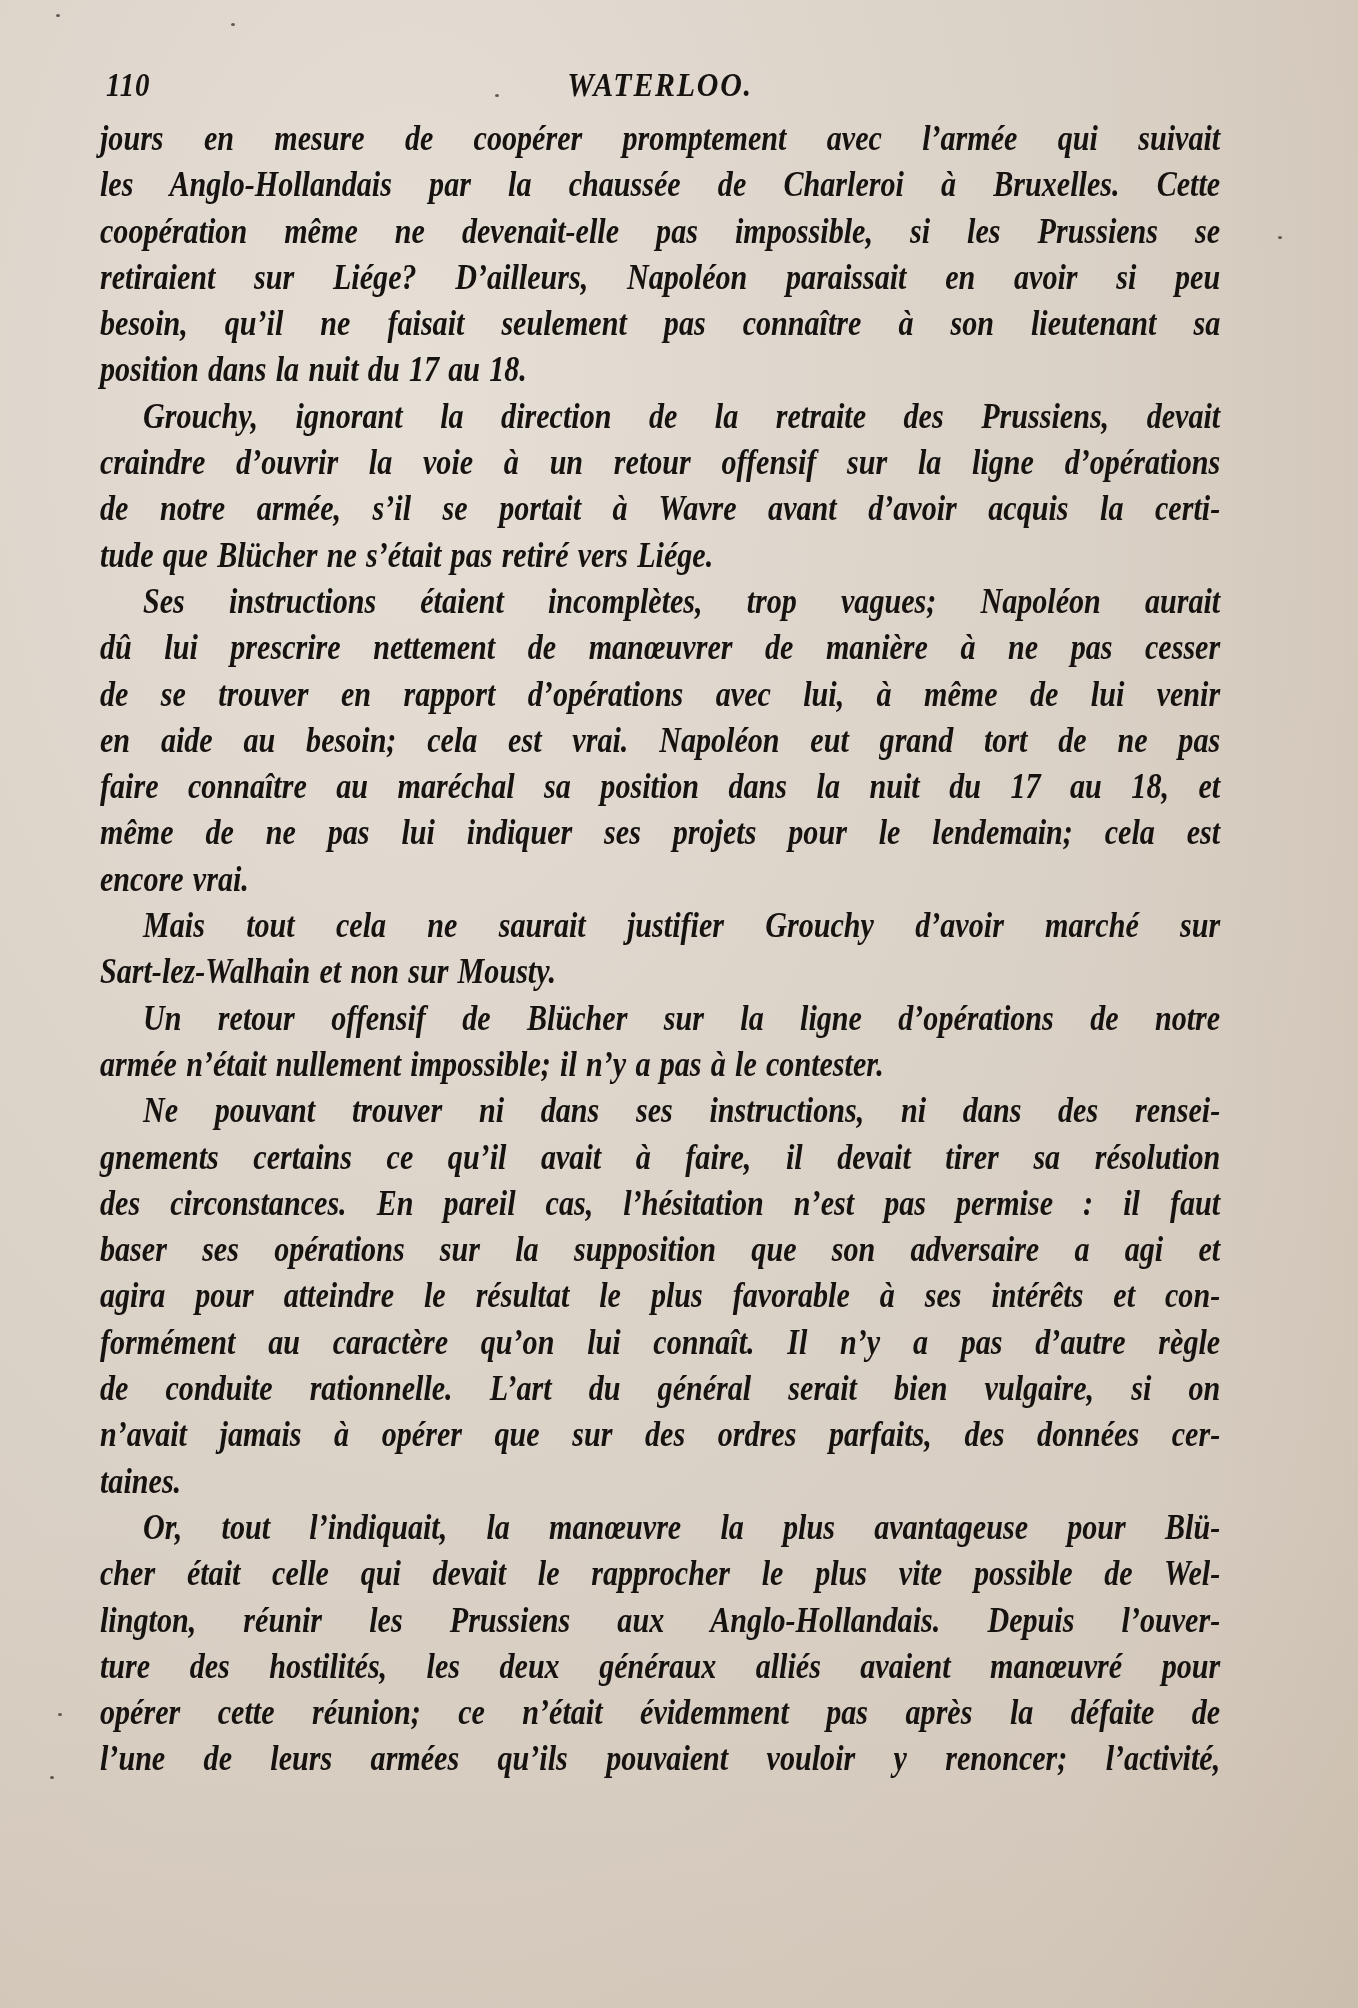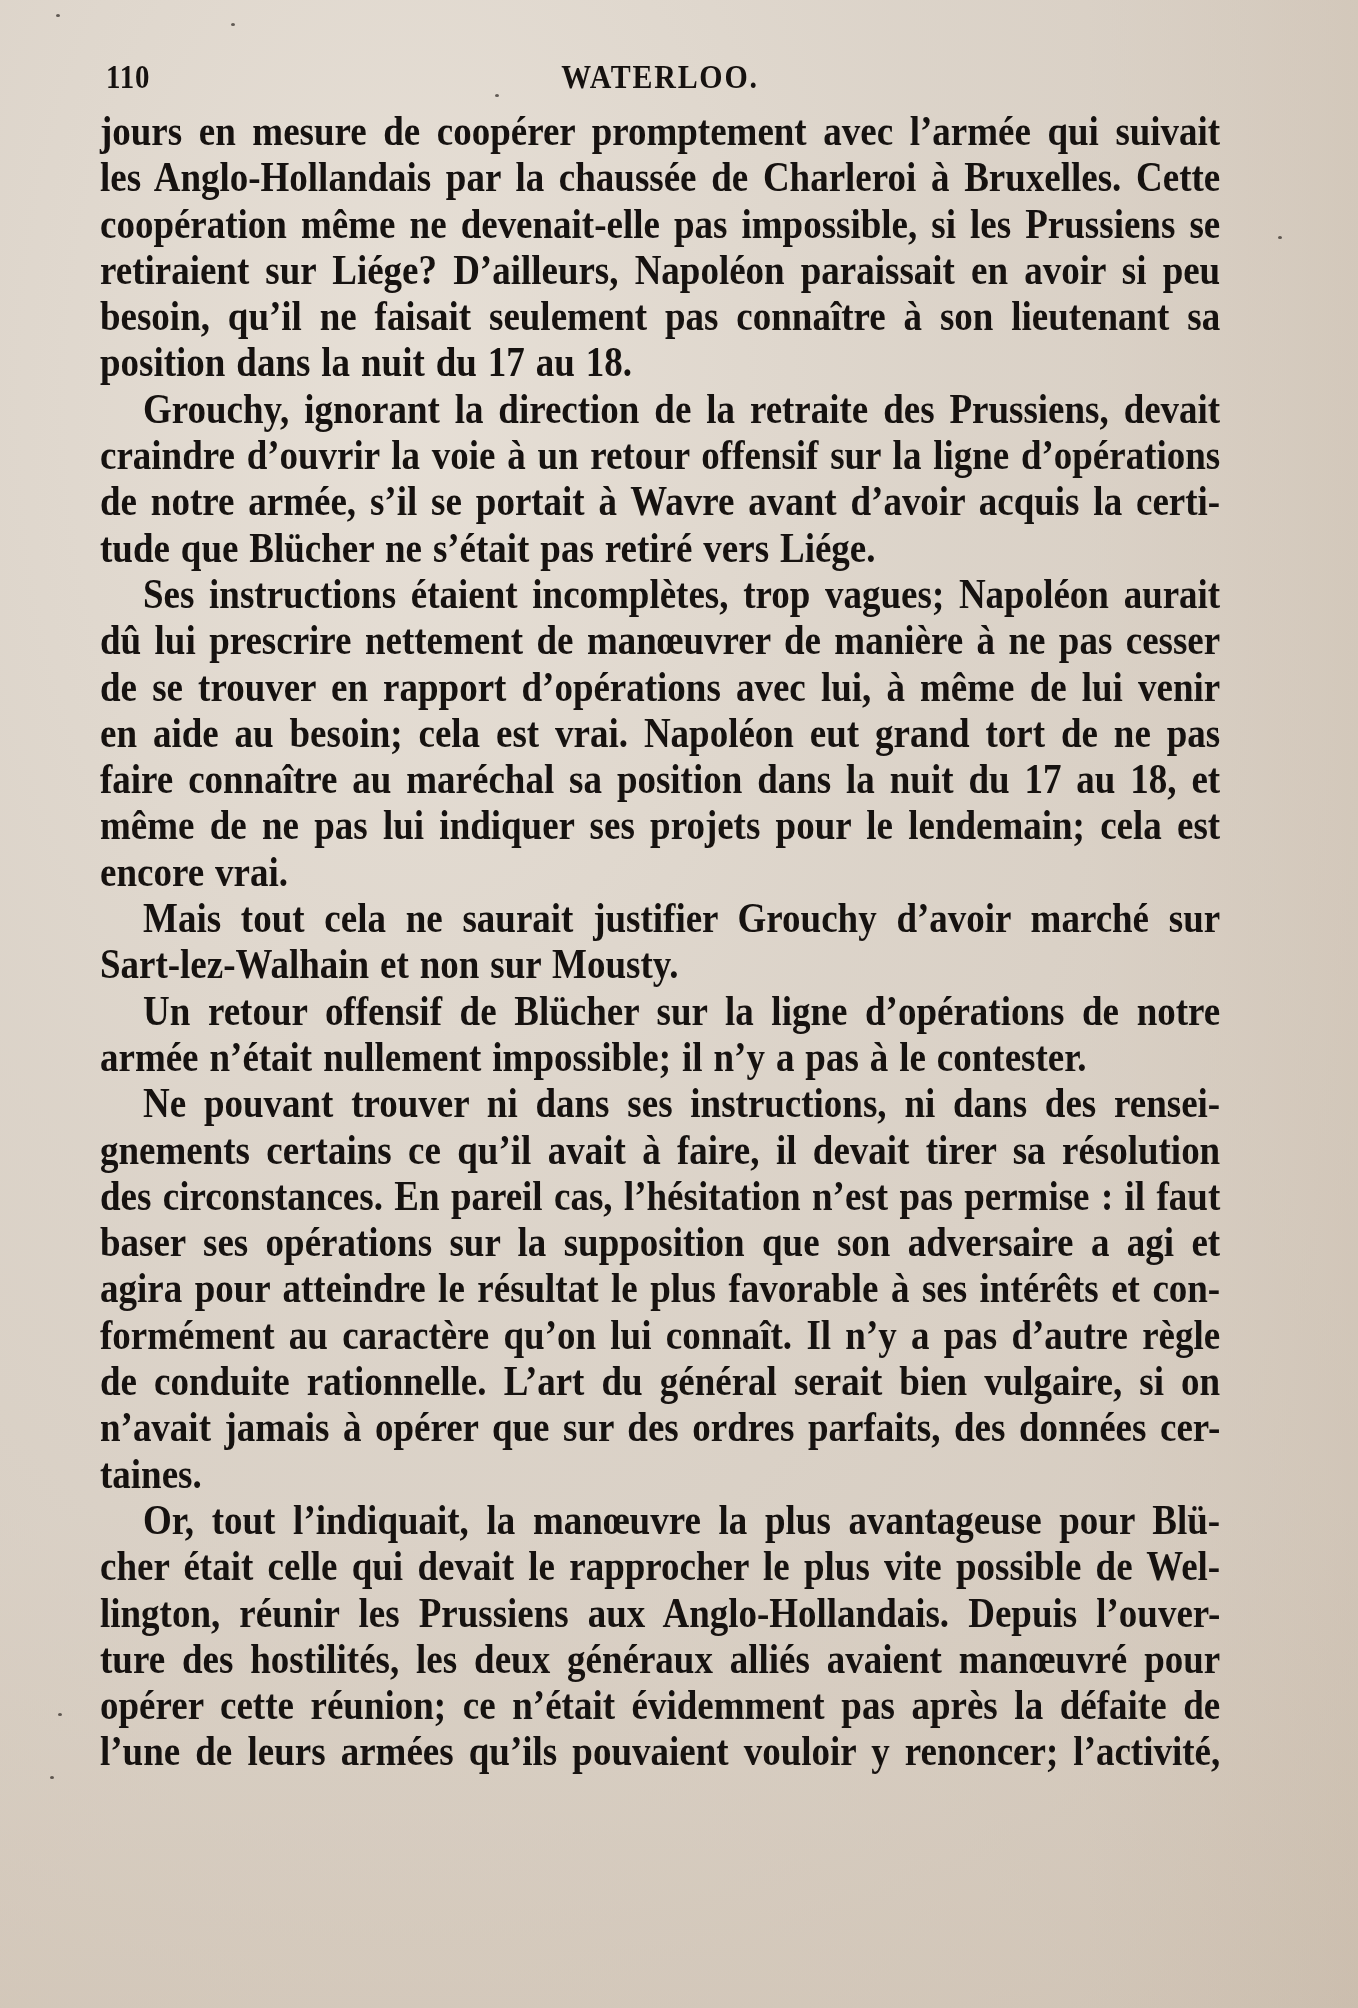--- a/index.html
+++ b/index.html
@@ -15,22 +15,23 @@
       radial-gradient(ellipse at 30% 20%, rgba(232,225,216,0.9) 0%, rgba(222,214,204,0.6) 40%, rgba(205,192,178,0.5) 100%),
       linear-gradient(90deg, rgba(0,0,0,0) 80%, rgba(180,160,135,0.25) 100%),
       linear-gradient(180deg, rgba(0,0,0,0) 75%, rgba(190,170,145,0.3) 100%);
     position: relative;
     font-family: "Liberation Serif", "DejaVu Serif", serif;
     color: #161210;
   }
   .page {
     position: absolute;
     left: 100px;
-    top: 58px;
+    top: 66px;
     width: 1120px;
+    font-style: italic;
   }
   .running-head {
     position: relative;
     height: 44px;
     margin-bottom: 6px;
   }
   .page-number {
     position: absolute;
     left: 6px;
     top: 0;
@@ -45,21 +46,21 @@
     left: 0;
     right: 0;
     top: 0;
     text-align: center;
     font-size: 34px;
     font-weight: bold;
     letter-spacing: 2px;
     transform: scaleX(0.88);
   }
   .body-text {
-    font-size: 43px;
+    font-size: 35px;
     font-weight: bold;
     line-height: 46.3px;
     text-align: justify;
   }
   .line {
     display: block;
     white-space: nowrap;
     text-align-last: justify;
     text-align: justify;
     transform: scaleX(0.86);

